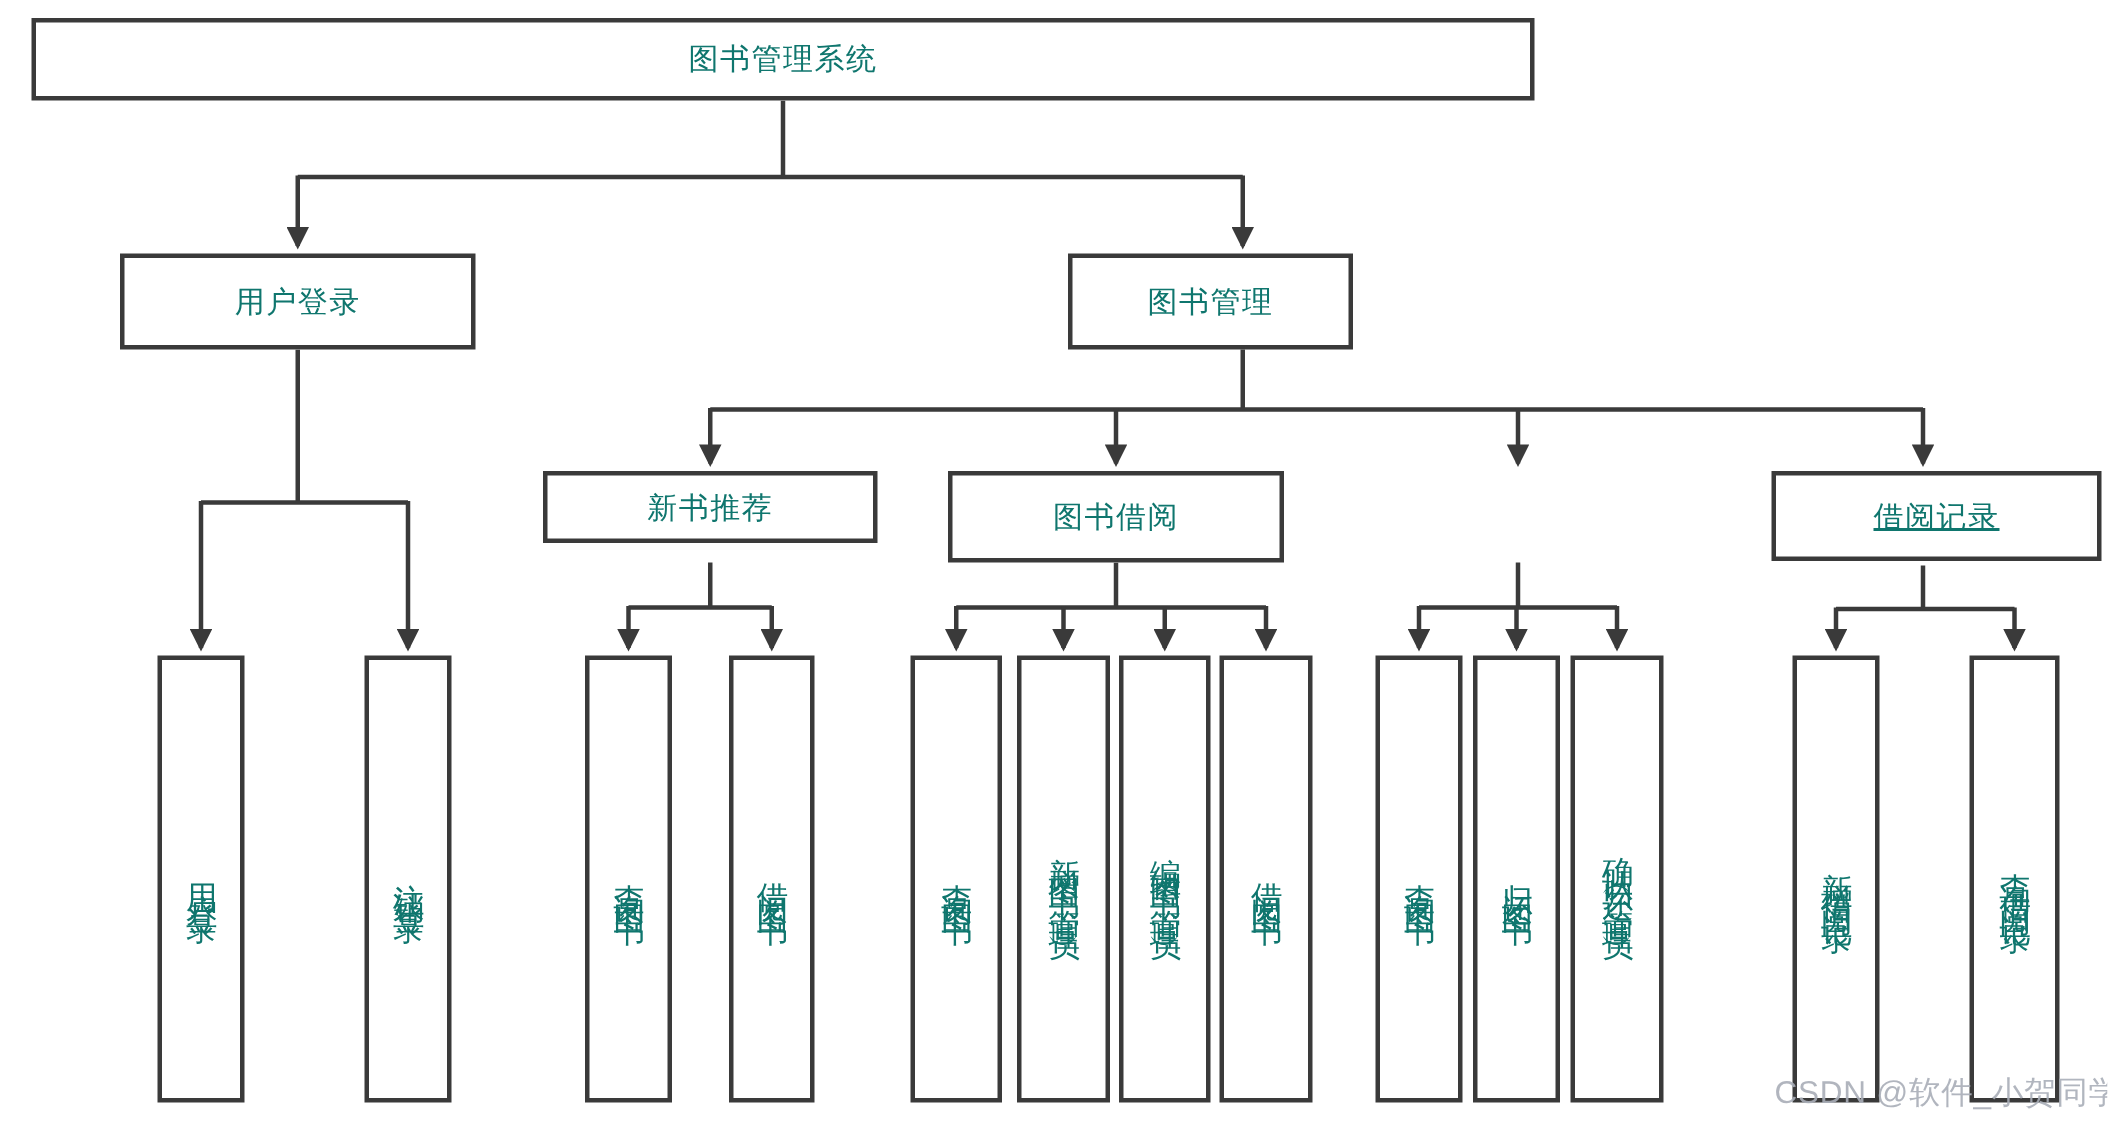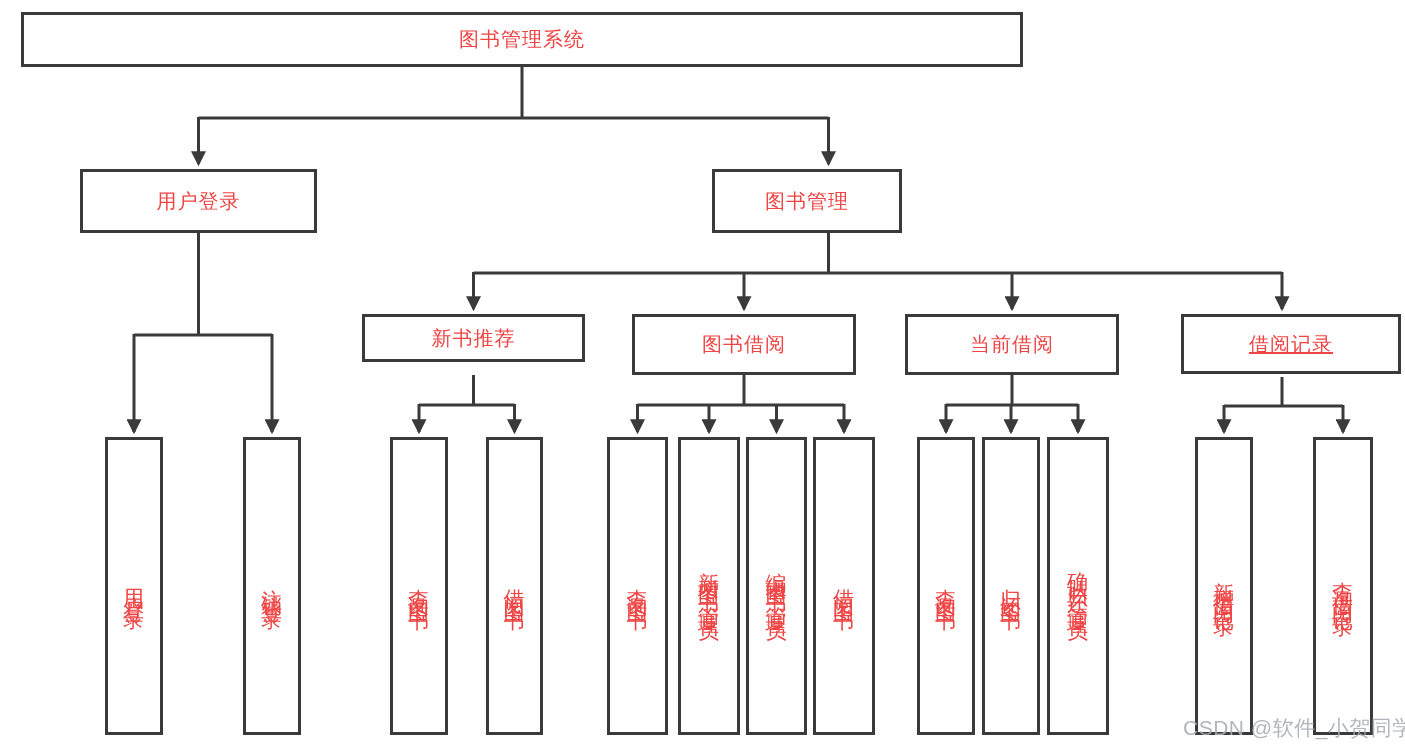--- a/index.html
+++ b/index.html
@@ -23,21 +23,21 @@
   }
   .box {
     position: absolute;
     box-sizing: border-box;
     border: 3px solid #3a3a3a;
     background: #ffffff;
     display: flex;
     align-items: center;
     justify-content: center;
     z-index: 2;
-    color: #ef4444;
+    color: #0f766e;
   }
   .hbox {
     font-size: 20px;
     letter-spacing: 1px;
   }
   .vbox {
     top: 437px;
     height: 298px;
   }
   .vbox .vtext {
@@ -127,21 +127,20 @@
     </g>
   </svg>
 
   <div class="box hbox" style="left:21px; top:12px; width:1002px; height:55px;">图书管理系统</div>
 
   <div class="box hbox" style="left:80px; top:169px; width:237px; height:64px;">用户登录</div>
   <div class="box hbox" style="left:712px; top:169px; width:190px; height:64px;">图书管理</div>
 
   <div class="box hbox" style="left:362px; top:314px; width:223px; height:48px;">新书推荐</div>
   <div class="box hbox" style="left:632px; top:314px; width:224px; height:61px;">图书借阅</div>
-  <div class="box hbox" style="left:905px; top:314px; width:214px; height:61px;">当前借阅</div>
   <div class="box hbox" style="left:1181px; top:314px; width:220px; height:60px;text-decoration:underline;">借阅记录</div>
 
   <div class="box vbox" style="left:105px; width:58px;">
     <span class="vtext">用户登录</span>
   </div>
   <div class="box vbox" style="left:243px; width:58px;">
     <span class="vtext">注销登录</span>
   </div>
 
   <div class="box vbox" style="left:390px; width:58px;">

